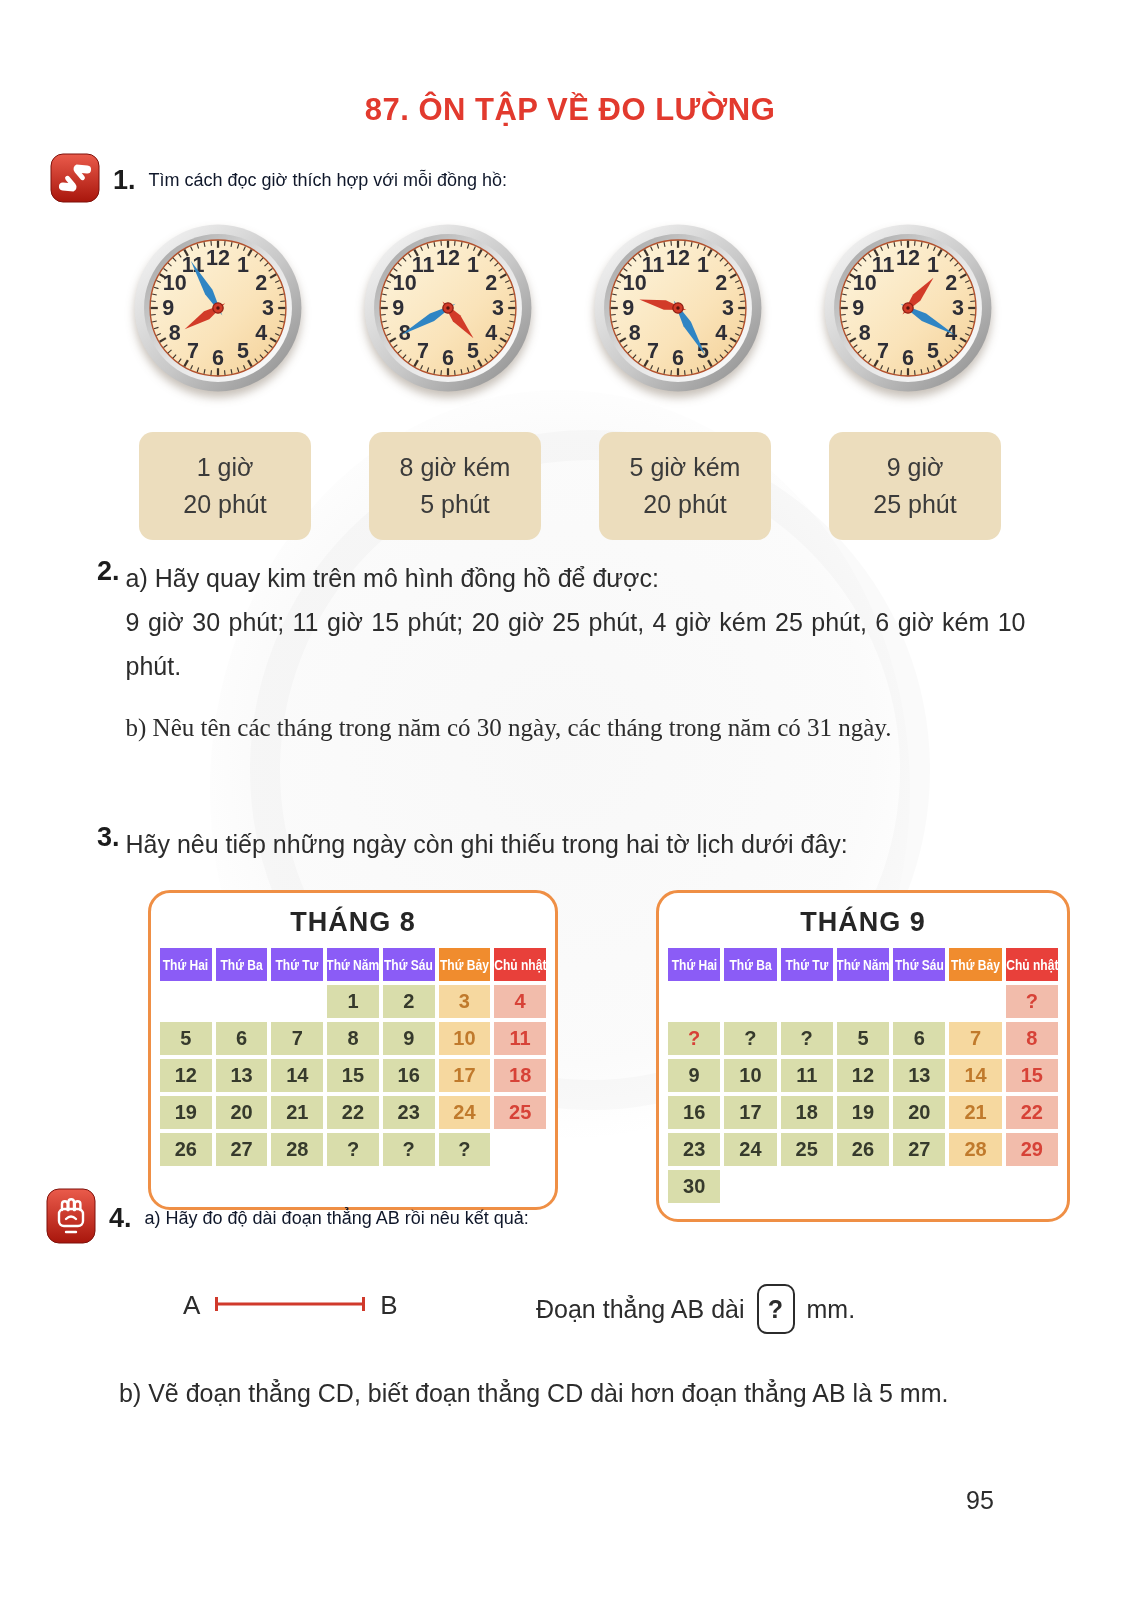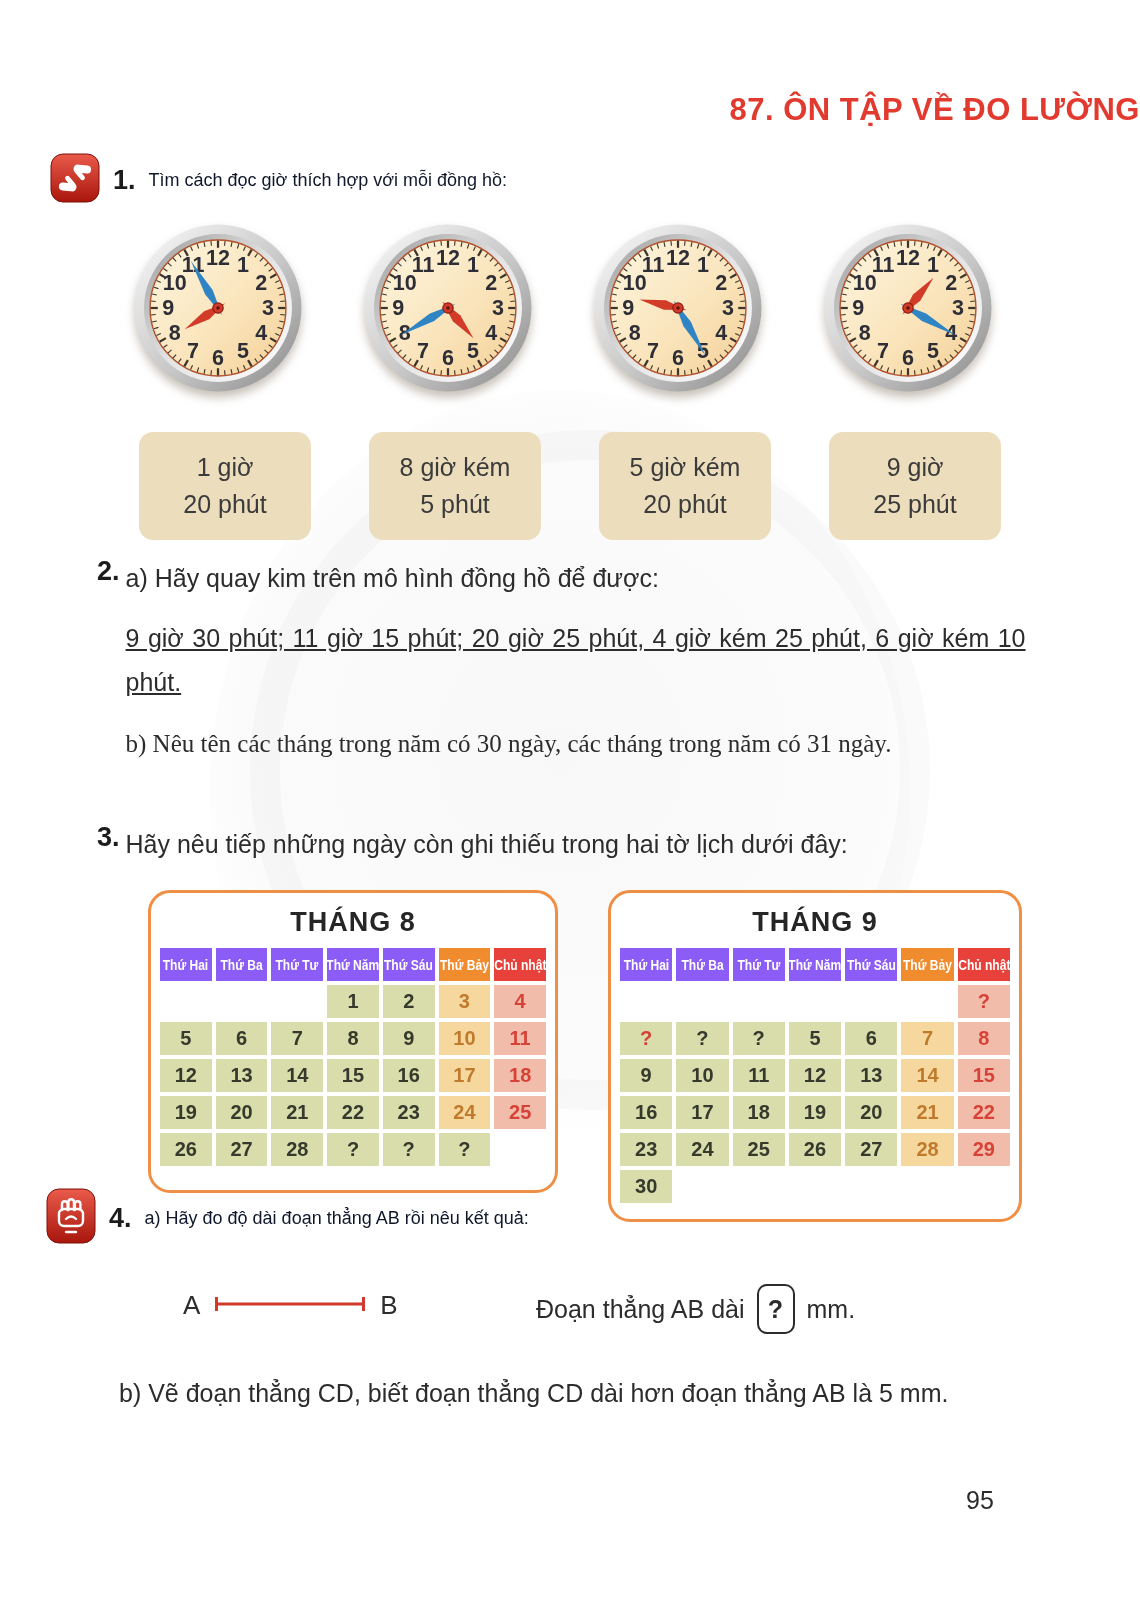--- a/index.html
+++ b/index.html
@@ -4,21 +4,21 @@
 <style>
   html,body{margin:0;padding:0;background:#ffffff;}
   .page{position:relative;width:1140px;height:1601px;background:#ffffff;overflow:hidden;
         font-family:"Liberation Sans",sans-serif;color:#2c2c2c;}
   
   .watermark{position:absolute;top:390px;left:210px;width:700px;height:800px;border-radius:50%;
              background:radial-gradient(circle at 50% 45%, rgba(120,120,120,0.05) 0%, rgba(120,120,120,0.03) 55%, transparent 70%);}
   .watermark-ring{position:absolute;top:430px;left:250px;width:620px;height:620px;border-radius:50%;
              border:30px solid rgba(130,130,130,0.04);}
 
-  .page-title{position:absolute;top:92px;left:0;right:0;text-align:right;
+  .page-title{position:absolute;top:92px;left:0;right:0;text-align:center;
               font-size:31px;font-weight:bold;color:#e23a2e;letter-spacing:.5px;}
 
   .ex-head{position:absolute;display:flex;align-items:center;gap:13px;}
   #ex1-head{top:153px;left:50px;}
   #ex4-head{top:1188px;left:46px;}
   .ex-num{font-weight:bold;font-size:27px;color:#1c1c1c;flex:none;}
   .ex-text{font-size:18px;color:#0f172a;}
 
   .clocks-row{position:absolute;top:222px;left:132px;display:flex;gap:58px;}
   .clock{width:172px;height:172px;}
@@ -28,27 +28,27 @@
   .answer-card{width:172px;height:108px;background:#ecddbd;border-radius:14px;
                display:flex;flex-direction:column;align-items:center;justify-content:center;
                font-size:25px;line-height:37px;color:#3b3b3b;}
 
   .ex-block{position:absolute;display:flex;gap:6px;}
   #ex2-block{top:556px;left:97px;width:940px;}
   #ex3-block{top:822px;left:97px;width:960px;}
   .ex-content{font-size:25px;line-height:44px;width:900px;}
   .ex-content p{margin:0;}
   .p-justify{text-align:justify;}
-  #ex2-times{margin-top:16px;text-decoration:underline;}
+  #ex2-times{}
   #ex2-b{margin-top:18px;font-family:Liberation Serif, serif;}
 
   .calendars-row{position:absolute;top:890px;left:148px;display:flex;gap:50px;align-items:flex-start;}
   .cal-card{background:#ffffff;border:3px solid #ef8f45;border-radius:22px;padding:8px 9px 16px 9px;}
-  .cal-card-aug{width:386px;padding-bottom:24px;}
-  .cal-card-sep{width:390px;}
+  .cal-card-aug{width:386px;padding-bottom:41px;}
+  .cal-card-sep{width:390px;margin-left:48px;}
   .cal-title{text-align:center;font-size:27px;font-weight:bold;color:#262626;letter-spacing:1px;
              padding:6px 0 10px 0;}
   .cal-grid{display:grid;grid-template-columns:repeat(7,1fr);gap:4px;}
   .hd{height:33px;display:flex;align-items:center;justify-content:center;color:#ffffff;
       font-weight:bold;font-size:14px;white-space:nowrap;overflow:hidden;}
   .hd span{display:inline-block;transform:scaleX(.86);}
   .hd-wd{background:#8b5cf6;}
   .hd-sat{background:#f08c2e;}
   .hd-sun{background:#e8403a;}
   .cell{height:33px;display:flex;align-items:center;justify-content:center;

